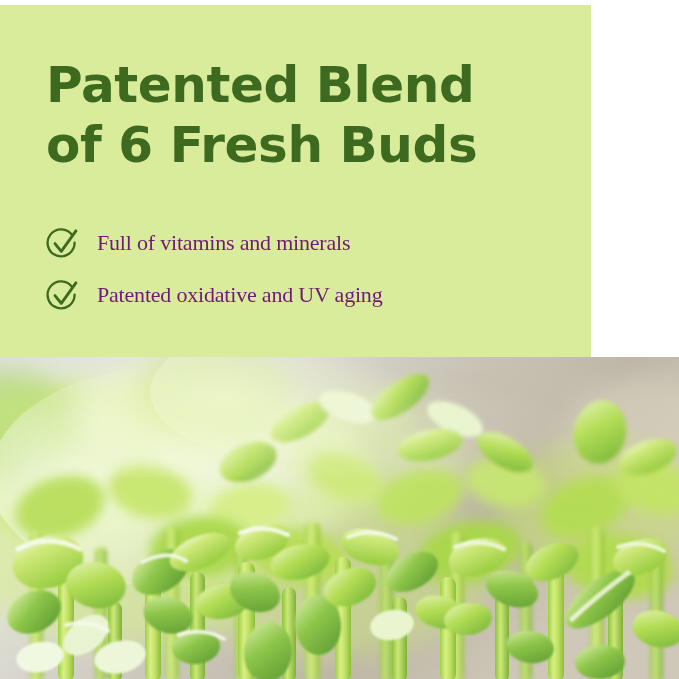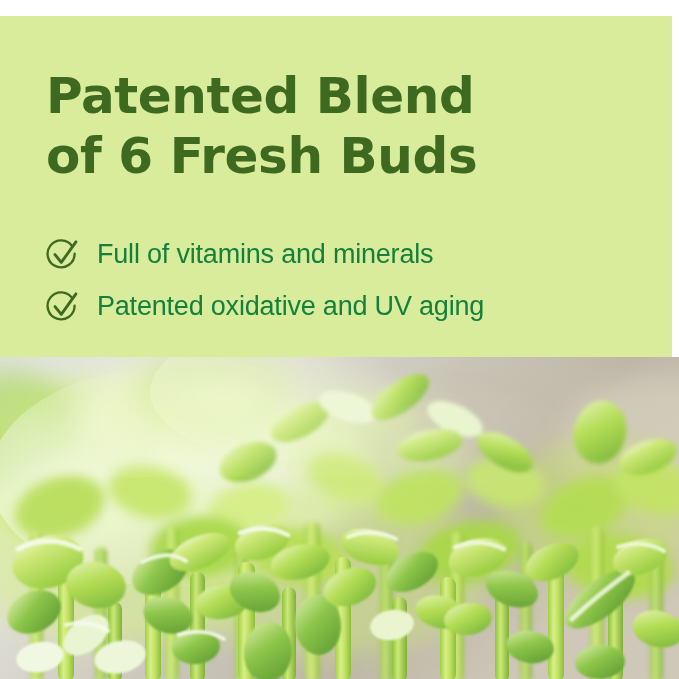--- a/index.html
+++ b/index.html
@@ -17,22 +17,22 @@
     width: 679px;
     height: 679px;
     overflow: hidden;
     background: #ffffff;
   }
 
   
   .info-panel {
     position: absolute;
     left: 0;
-    top: 16px;
-    width: 672px;
+    top: 5px;
+    width: 591px;
     height: 357px;
     background: #d8ec9b;
     overflow: hidden;
   }
   .info-panel::after {
     
     content: "";
     position: absolute;
     left: 0;
     bottom: 0;
@@ -68,24 +68,24 @@
     margin-bottom: 4px;
   }
   .check-icon {
     flex: 0 0 auto;
     width: 36px;
     height: 36px;
     margin-right: 17px;
     display: block;
   }
   .bullet-text {
-    color: #15803d;
-    font-family: Liberation Sans, sans-serif;
+    color: #701a75;
+    font-family: Liberation Serif, serif;
     font-weight: normal;
-    font-size: 27px;
+    font-size: 22px;
     line-height: 32px;
     letter-spacing: -0.2px;
     white-space: nowrap;
   }
 
   
   .photo {
     position: absolute;
     left: 0;
     top: 357px;

